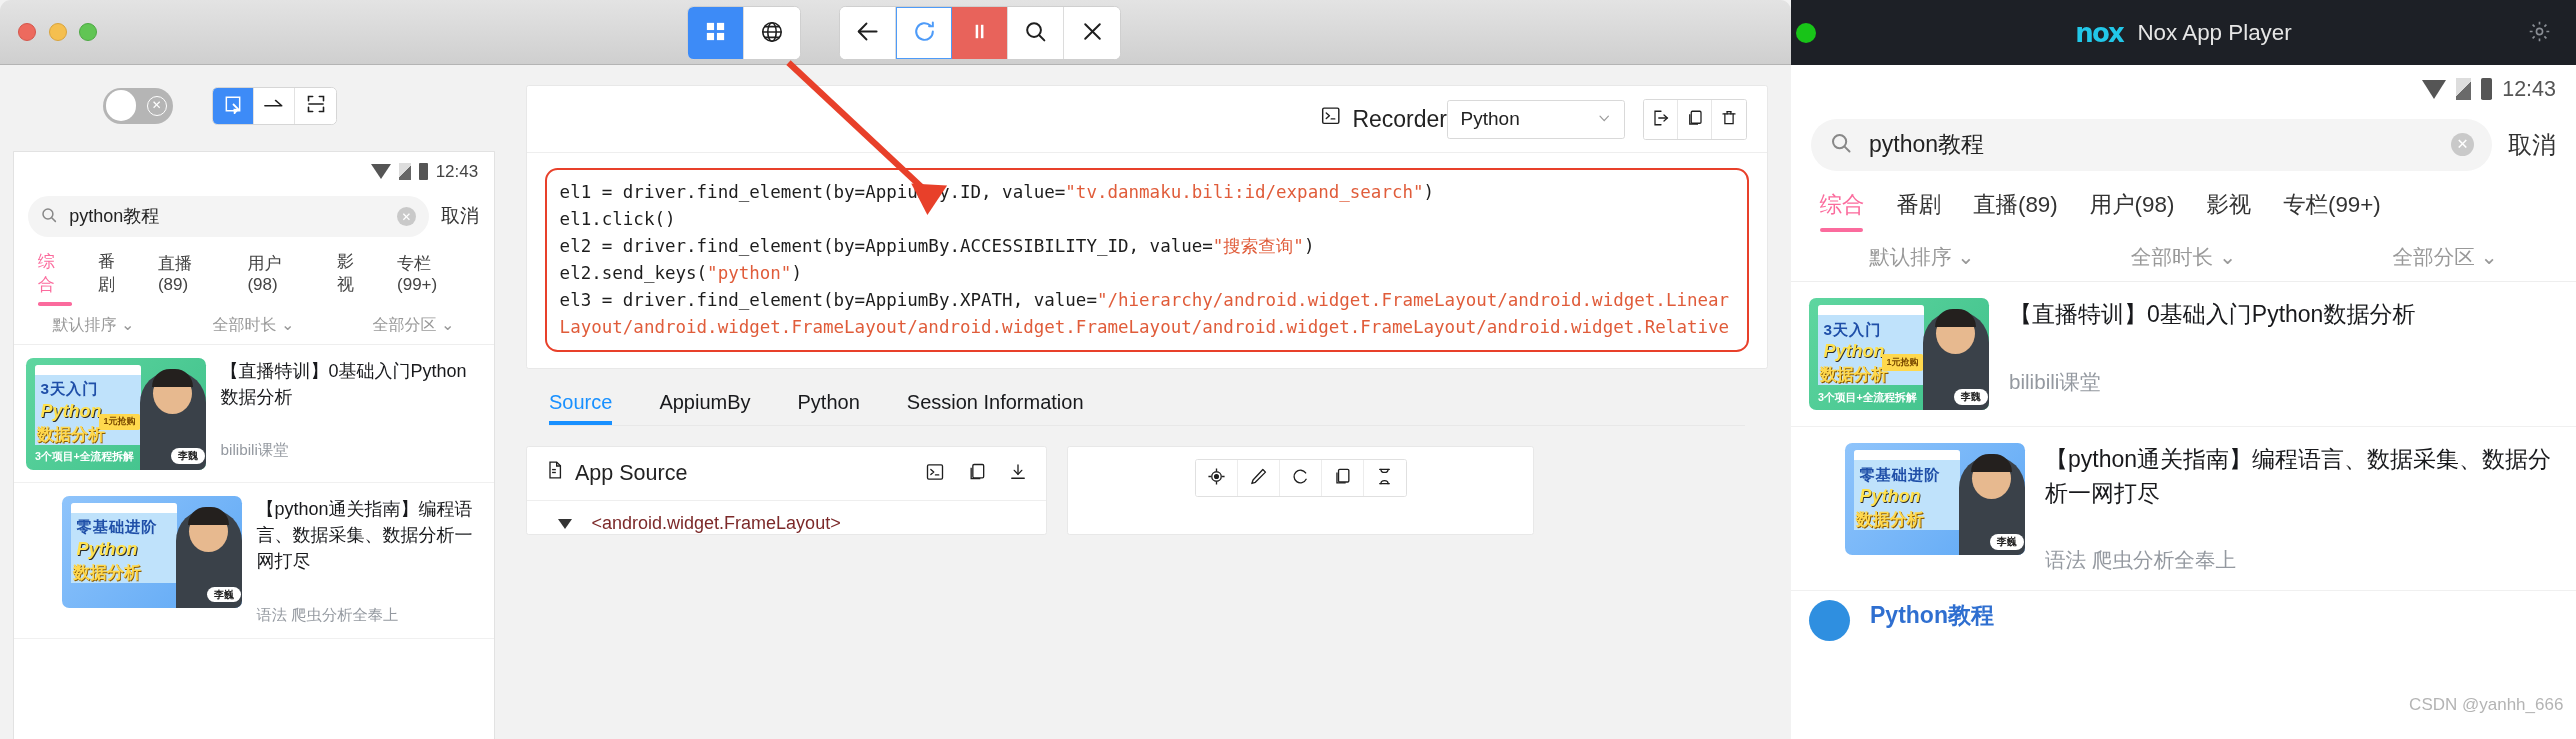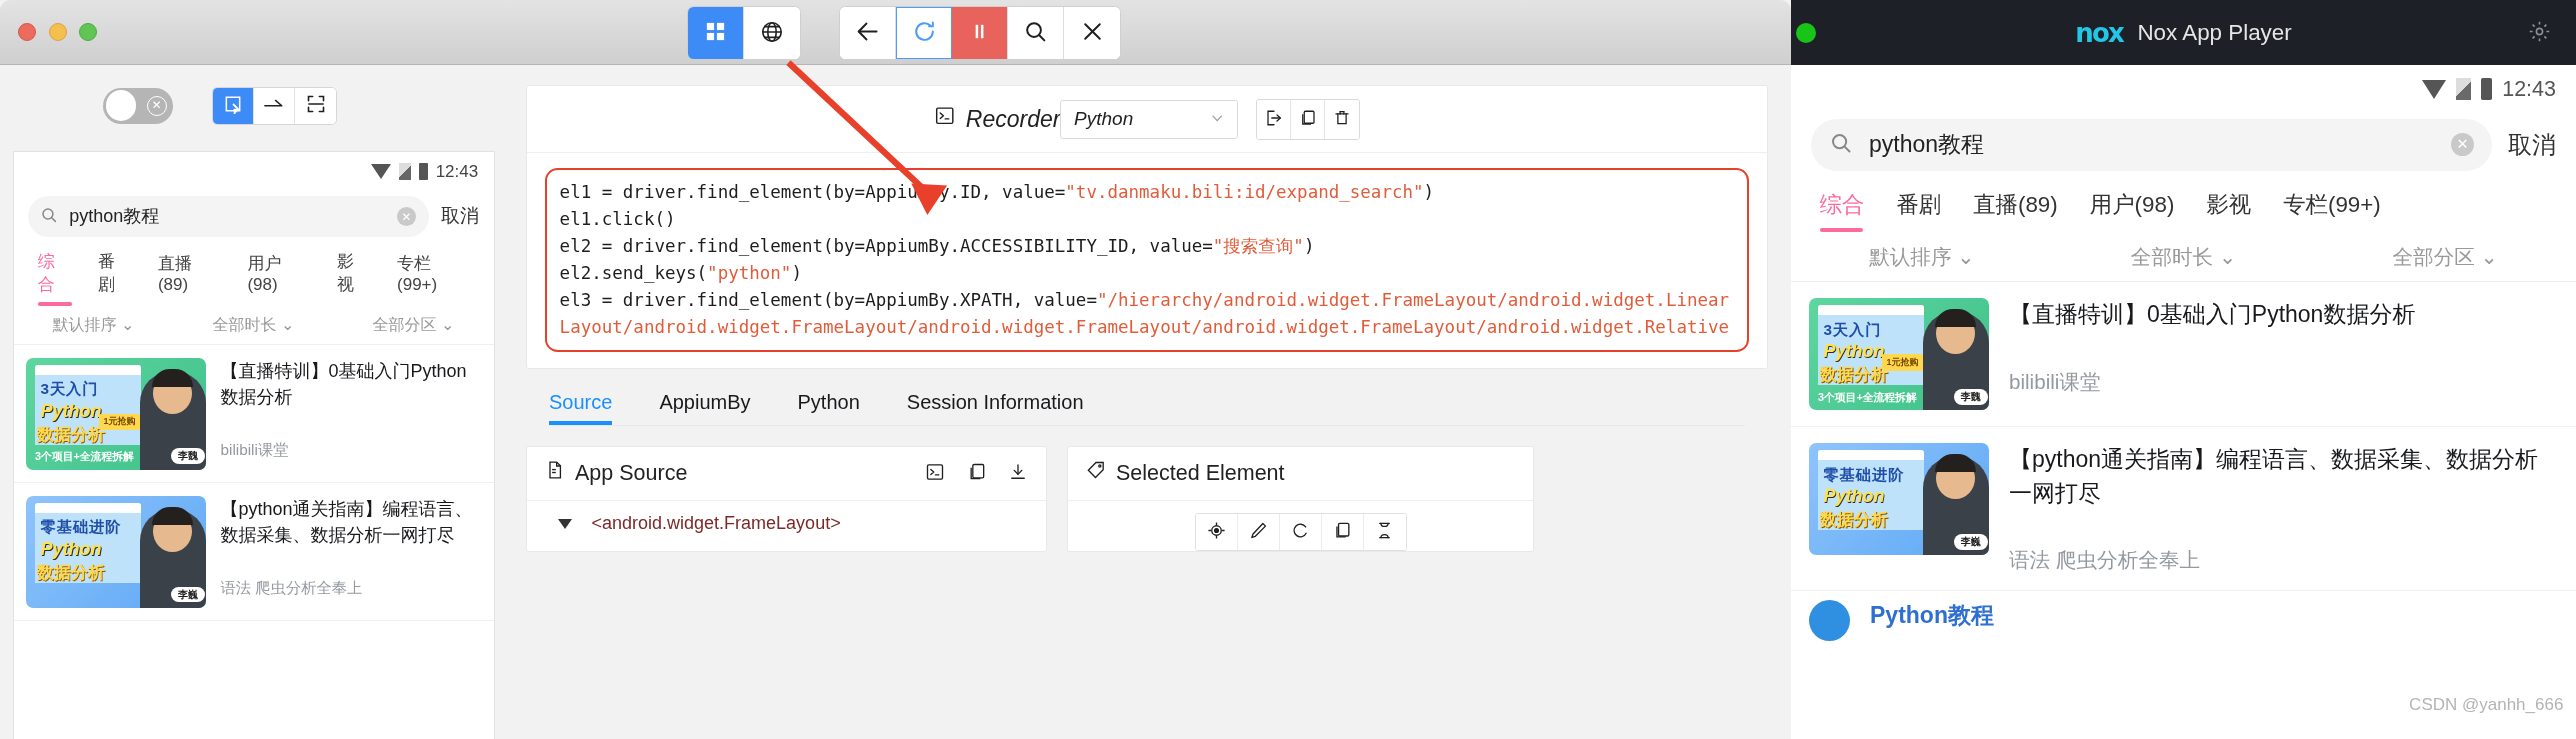--- a/index.html
+++ b/index.html
@@ -120,21 +120,21 @@
     width: 34px; height: 3.6px; background: #fb6b9d; border-radius: 1.8px;
   }
   .filter-row {
     display: flex; justify-content: space-around; align-items: center;
     height: 39px; color: #999; font-size: 16px;
     border-bottom: 0.9px solid #eee;
   }
   .vid-item { display: flex; gap: 14.4px; padding: 12.6px 12.6px; border-bottom: 0.9px solid #f0f0f0; }
   .thumb { width: 180px; height: 112px; border-radius: 7.2px; position: relative; overflow: hidden; flex-shrink: 0; }
   .thumb.green-th { background: linear-gradient(135deg,#5fd6a0,#3ec08a); }
-  .thumb.blue-th { background: linear-gradient(135deg,#8fc4fb,#5ea8f5); }
+  .thumb.blue-th { background: linear-gradient(135deg,#8fc4fb,#5ea8f5); margin-left: 36px; }
   .thumb .winbar { position:absolute; left:9px; top:7.2px; width: 106px; height: 10px; background:#fff; border-radius:2.7px 2.7px 0 0; }
   .thumb .winbody { position:absolute; left:9px; top:17px; width: 106px; height: 70px; background:#bfe2fb; }
   .thumb .t1 { position:absolute; left:14.4px; top:21.5px; font-size:15.3px; font-weight:bold; color:#1f4fa8; letter-spacing:0.9px;}
   .thumb .t2 { position:absolute; left:14.4px; top:43px; font-size:18px; font-weight:bold; color:#ffe14d; font-style: italic; text-shadow: 0.9px 0.9px 0 #2a2a2a;}
   .thumb .t3 { position:absolute; left:10.8px; top:65px; font-size:17px; font-weight:bold; color:#ffd84d; text-shadow: 0.9px 0.9px 0 #8a5a00;}
   .thumb .t4 { position:absolute; left:9px; bottom:5.4px; font-size:10.8px; font-weight:bold; color:#fff;}
   .thumb .face { position:absolute; right:0; bottom:0; width:66px; height:99px; background:#3a4149; border-radius: 32px 32px 0 0; }
   .thumb .head { position:absolute; right:14.4px; bottom:56px; width:39px; height:41px; background:#e7b98f; border-radius:50%; }
   .thumb .hair { position:absolute; right:13.5px; bottom:83px; width:41px; height:18px; background:#24201e; border-radius: 20.6px 20.6px 0 0; }
   .thumb .nametag { position:absolute; right:1px; bottom:5.4px; background:#fff; border-radius:9px; font-size:10px; padding:0.9px 7.2px; font-weight:bold; color:#222; }
@@ -144,22 +144,22 @@
   .vid-sub { font-size: 15.3px; color: #9499a0; margin-top: 30.5px; }
 
   
   .work-pane {
     position: absolute; left: 503px; top: 65px;
     width: 1288px; height: 675px; background: #f2f2f2;
     padding: 20px 23px 0 23px;
   }
   .card { background: #fff; border: 0.9px solid #e8e8e8; border-radius: 2.7px; }
   .card-head {
-    display: flex; align-items: center; justify-content: center;
-    padding: 12.6px 20px; border-bottom: 0.9px solid #eee; font-style: italic;
+    display: flex; align-items: center; justify-content: flex-end;
+    padding: 12.6px 20px; border-bottom: 0.9px solid #eee;
   }
   .card-title { display: flex; align-items: center; gap: 10.8px; font-size: 23px; color: #222; }
   .head-right { display: flex; align-items: center; gap: 18px; }
   .sel-lang {
     width: 178px; height: 39px; border: 0.9px solid #d9d9d9; border-radius: 2.7px;
     display: flex; align-items: center; justify-content: space-between;
     padding: 0 12.6px; font-size: 19px; color: #222; background: #fff; cursor: pointer;
   }
   .icon-grp { display: flex; border: 0.9px solid #d9d9d9; border-radius: 2.7px; overflow: hidden; }
   .icon-grp .ib {
@@ -558,31 +558,20 @@
               </span>
             </div>
           </div>
           <div class="tree-row">
             <span class="caret"></span>
             <span class="tag-txt">&lt;android.widget.FrameLayout&gt;</span>
           </div>
         </div>
 
         <div class="bc sel">
-          <div class="bc-head">
-            <div class="bc-title">
-              <span>
-                <svg width="20" height="20" viewBox="0 0 24 24" fill="none" stroke="#1f1f1f" stroke-width="1.6">
-                    <path d="M2.8 12.2L12 3h8.6v8.6L11.4 21z"></path>
-                    <circle cx="16.6" cy="7.2" r="1.3"></circle>
-                  </svg>
-              </span>
-              <span>Selected Element</span>
-            </div>
-          </div>
           <div class="sel-tools">
             <div class="grp">
               <div class="b">
                 <span>
                   <svg width="19" height="19" viewBox="0 0 24 24" fill="none" stroke="#1f1f1f" stroke-width="1.7">
                       <circle cx="12" cy="12" r="6"></circle>
                       <circle cx="12" cy="12" r="2.4" fill="#1f1f1f"></circle>
                       <line x1="12" y1="1.8" x2="12" y2="5"></line>
                       <line x1="12" y1="19" x2="12" y2="22.2"></line>
                       <line x1="1.8" y1="12" x2="5" y2="12"></line>

